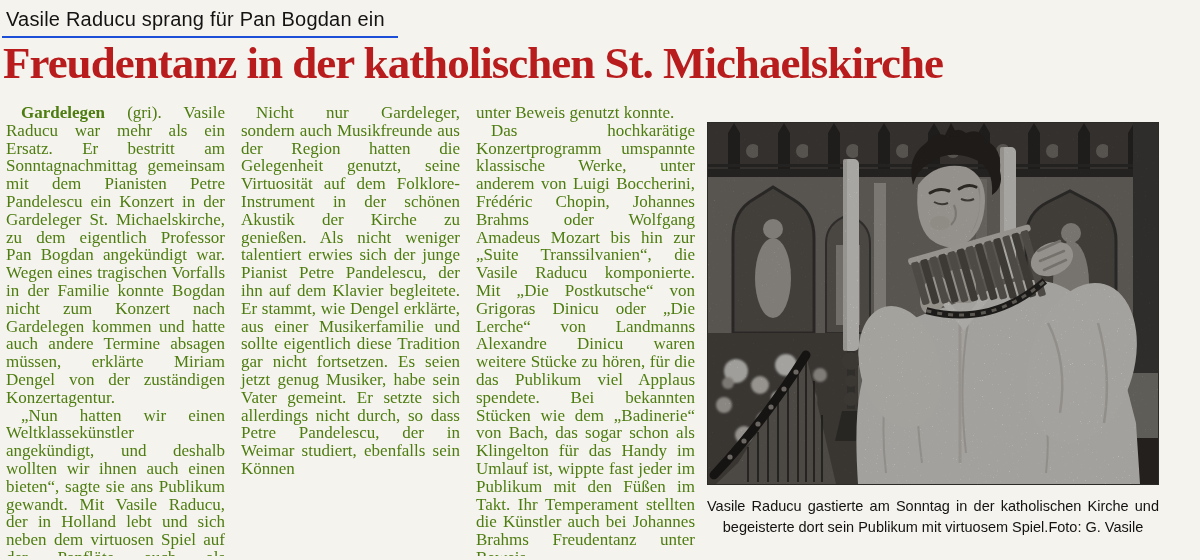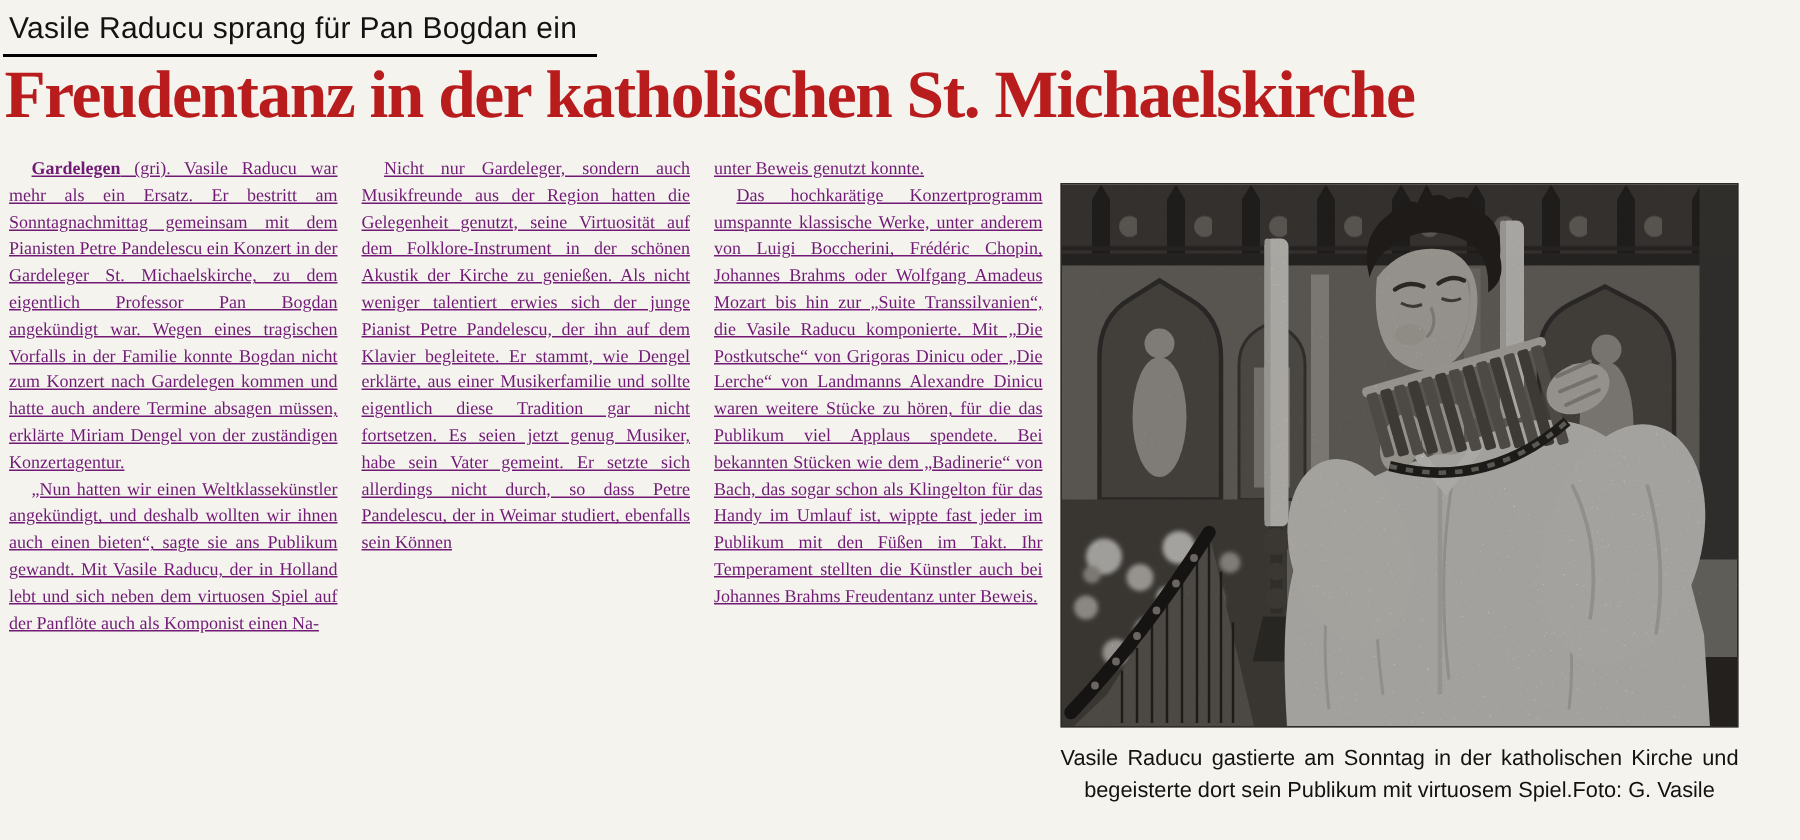--- a/index.html
+++ b/index.html
@@ -4,38 +4,38 @@
 <style>
   html,body{margin:0;padding:0;background:#dedcd7;}
   .page{
     position:relative;width:1200px;height:560px;overflow:hidden;
     background:#f5f3ee;color:#1c1b1a;
     font-family:"Liberation Serif", serif;
   }
   
   .kicker-wrap{
     position:absolute;left:2px;top:6px;width:392px;
-    padding:2px 0 5px 4px;border-bottom:2px solid #000000;
+    padding:2px 0 5px 4px;border-bottom:2px solid #1d4ed8;
     font-family:"Liberation Sans", sans-serif;
     font-size:20px;letter-spacing:.2px;color:#141312;
   }
   
   .headline{
     position:absolute;left:3px;top:36px;margin:0;width:1194px;
     font-family:"Liberation Serif", serif;
     font-size:45px;line-height:54px;font-weight:700;color:#b91c1c;
     letter-spacing:-1px;white-space:nowrap;
   }
   
   .columns{
     position:absolute;left:6px;top:104px;width:692px;height:452px;
     display:flex;gap:16px;overflow:hidden;
   }
   .col{width:219px;min-width:219px;max-width:219px;
-    font-size:12px;line-height:17.8px;text-align:justify;color:#701a75;text-decoration:underline;}
+    font-size:17px;line-height:17.8px;text-align:justify;color:#4d7c0f;}
   .para{margin:0;padding:0;}
   .para.indent{text-indent:15px;}
   .lead{font-weight:700;}
   
   .photo{
     position:absolute;left:707px;top:122px;width:450px;height:361px;margin:0;
     border:1px solid #2b2a27;background:#8f8b85;overflow:hidden;
   }
   .photo svg{display:block;}
   

